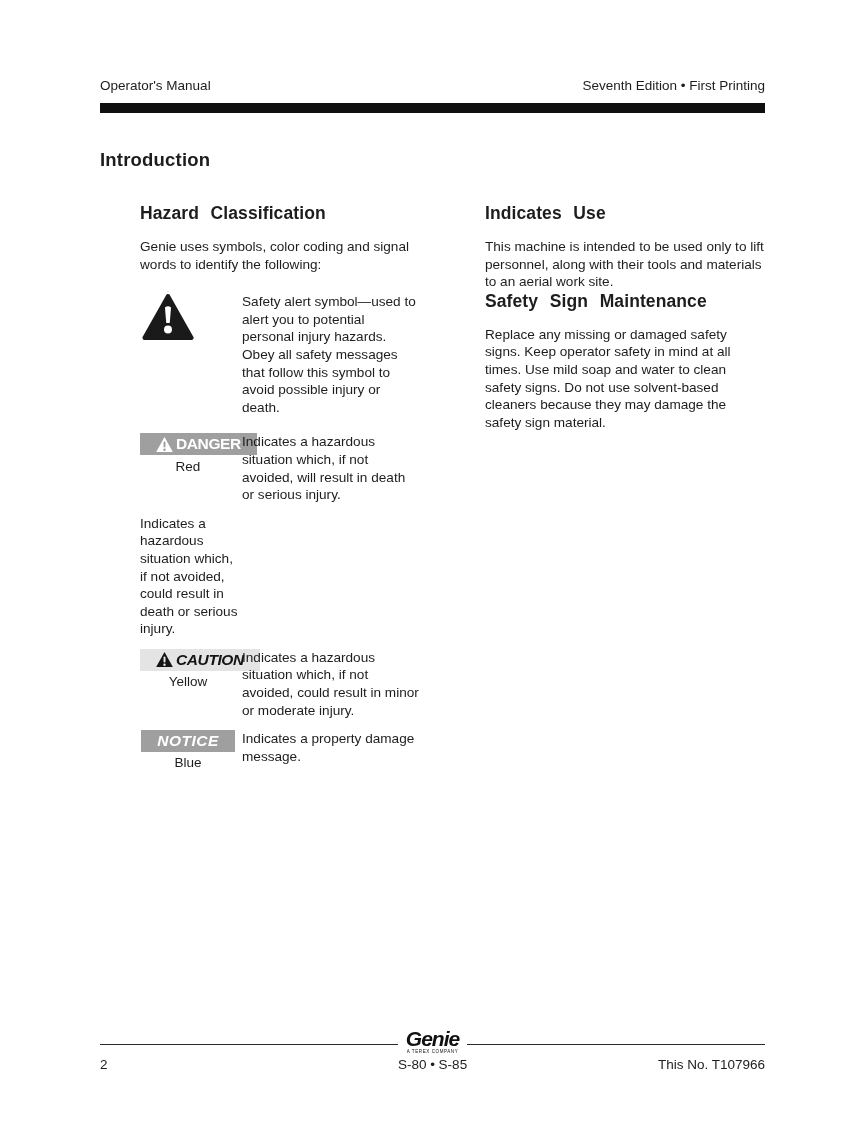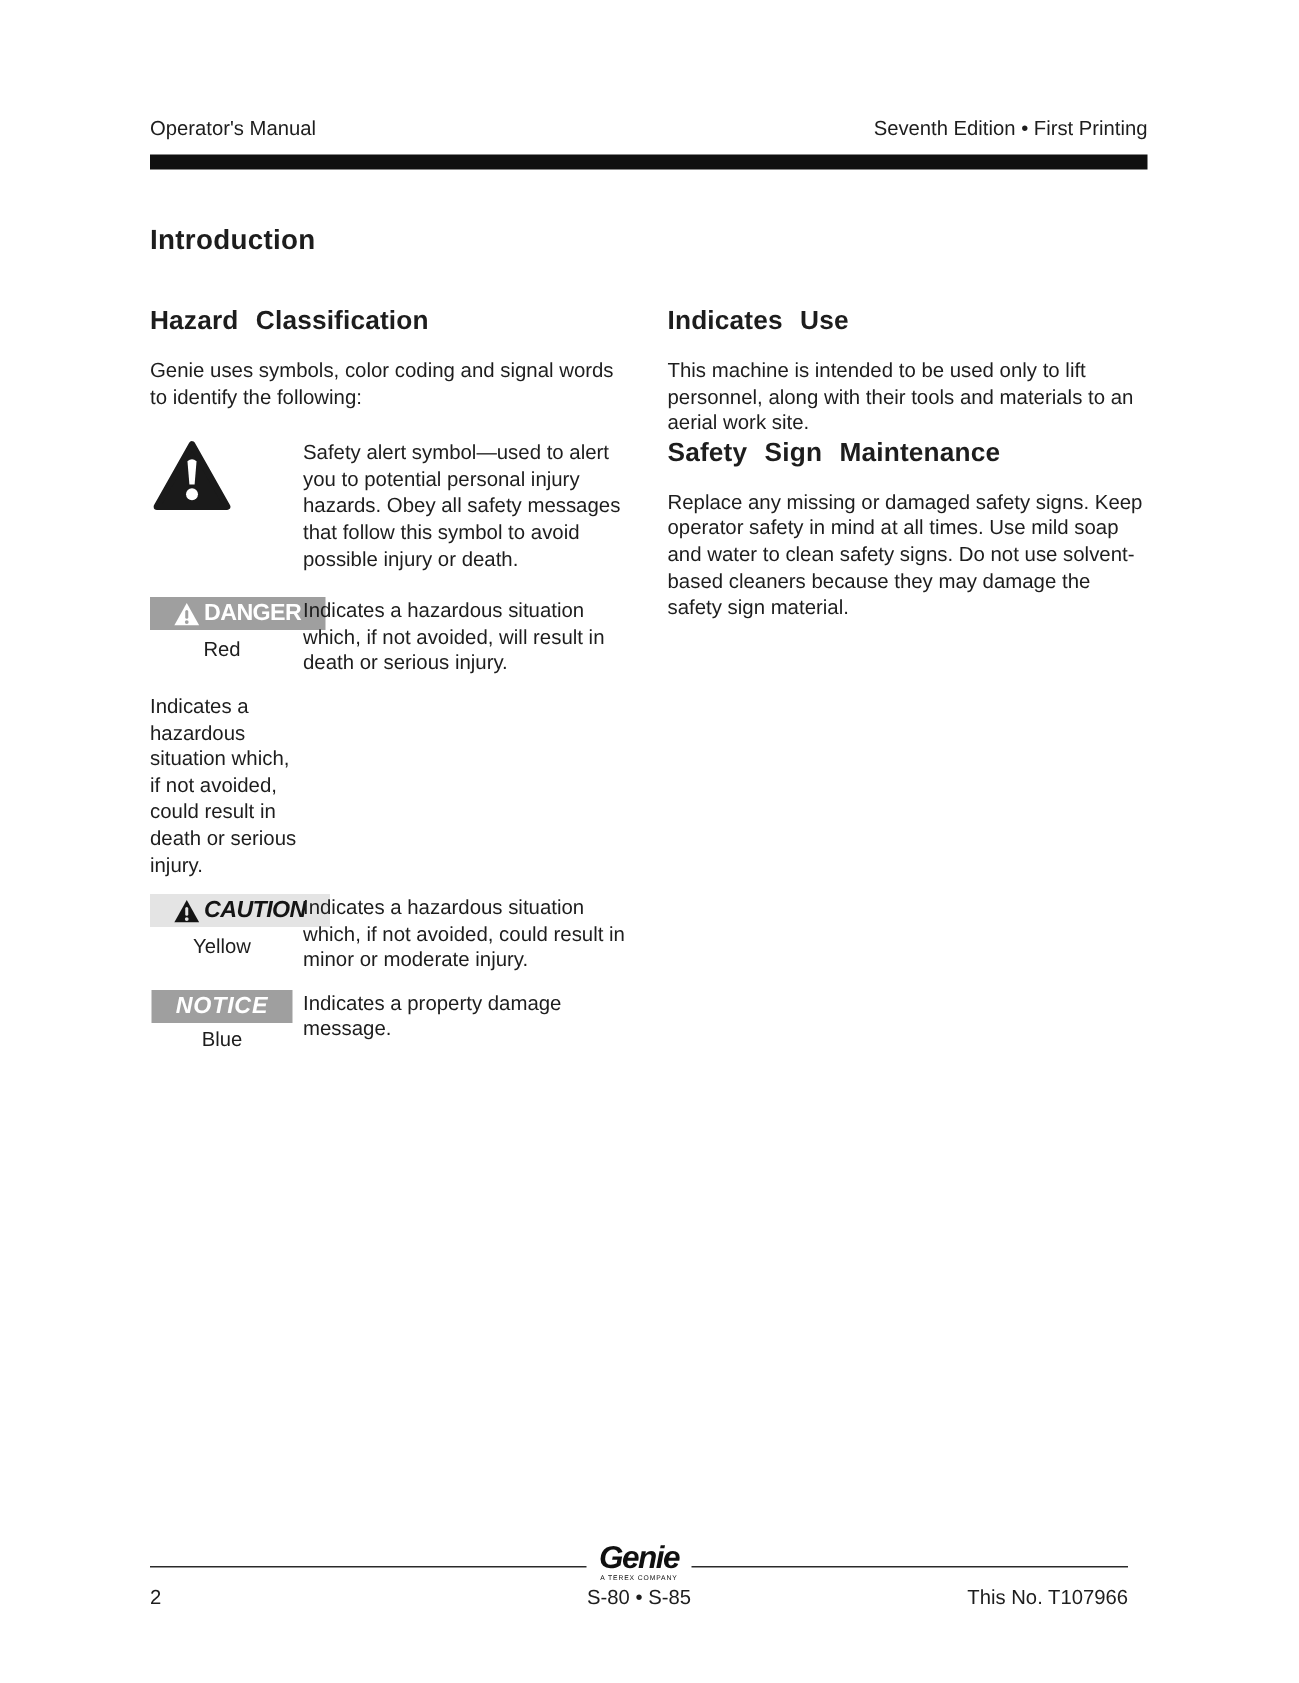--- a/index.html
+++ b/index.html
@@ -35,21 +35,21 @@
   h2.sec-title{
     margin:0 0 14px 0;
     font-size:17.5px; font-weight:bold;
     word-spacing:0.38em; letter-spacing:0.1px;
   }
   
   .cols{
     margin-top:32px;
     display:flex; gap:25px;
   }
-  .col{ width:320px; }
+  .col{ width:320px;margin-left:40px; }
   p.body{
     margin:0 0 0 0;
     font-size:13.6px; line-height:17.6px;
   }
   
   .hazard-list{ margin-top:20px; }
   .hazard-row{
     display:grid;
     grid-template-columns:102px 1fr;
     align-items:start;
@@ -74,21 +74,21 @@
   .badge-notice span{ font-style:italic; letter-spacing:0.5px; }
   .color-label{
     margin-top:3px;
     font-size:13.5px; color:#1d1d1d;
   }
   .tri{ width:17px; height:15px; flex:0 0 auto; }
   
   .sec2{ margin-top:27px; }
   
   .footer{
-    position:absolute; left:100px; right:114px; bottom:50px;
+    position:absolute; left:100px; right:101px; bottom:50px;
   }
   .logo-row{
     display:flex; align-items:flex-end;
   }
   .logo-row .rule{
     flex:1; height:1px; background:#2a2a2a; margin-bottom:9px;
   }
   .logo{
     padding:0 8px; text-align:center; line-height:1;
   }

